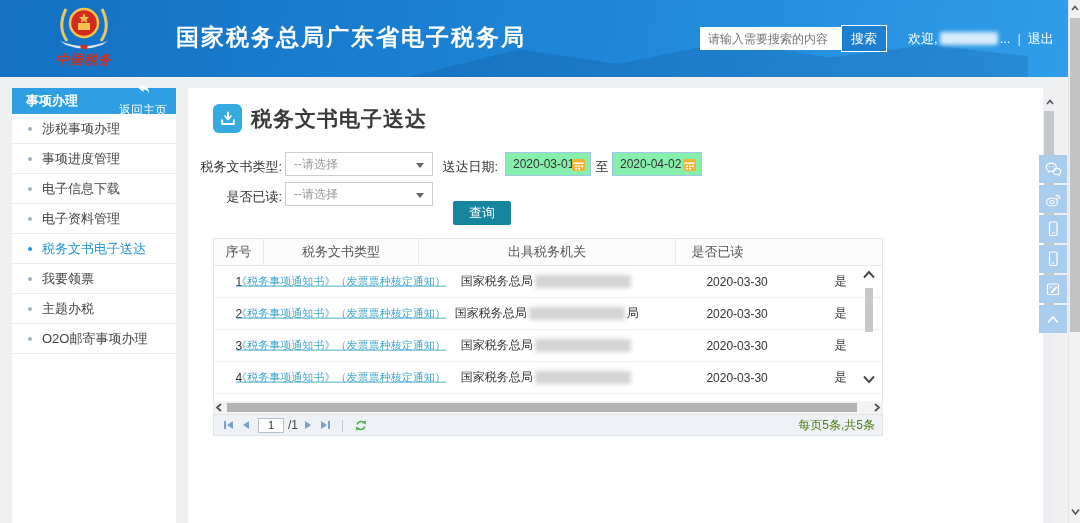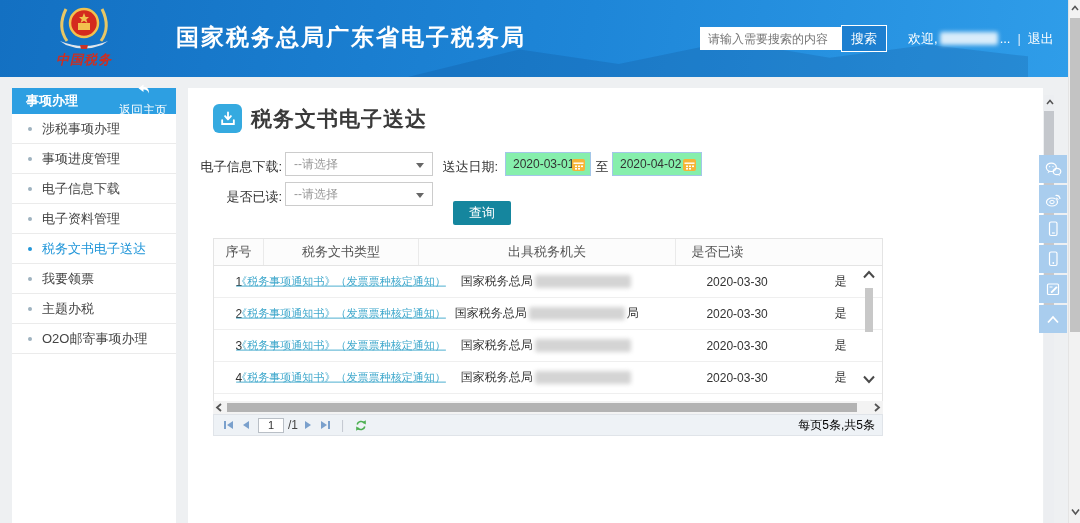--- a/index.html
+++ b/index.html
@@ -81,21 +81,21 @@
   .hthumb { position:absolute; left:14px; top:2px; width:630px; height:9px; background:#b3b3b3; }
 
   
   .pager { left:25px; top:326px; width:670px; height:22px; background:#eef2f6;
     border:1px solid #e0e4e9; display:flex; align-items:center; padding-left:5px; }
   .pager .pg-ic { margin:0 4px; display:flex; align-items:center; cursor:pointer; }
   .pg-input { width:26px; height:15px; background:#fff; border:1px solid #b9bfc6; font-size:11px;
     color:#333; text-align:center; line-height:13px; margin:0 4px; }
   .pg-total { font-size:12px; color:#444; margin-right:2px; }
   .pg-div { color:#c2c8cf; margin:0 6px; font-size:12px; }
-  .pg-summary { margin-left:auto; font-size:12px; color:#000000; padding-right:7px; }
+  .pg-summary { margin-left:auto; font-size:12px; color:#4d7c0f; padding-right:7px; }
 
   
   .watermark { left:712px; top:372px; color:#9c9c9c; opacity:.72; }
   .watermark .l1 { font-size:17px; }
   .watermark .l2 { font-size:11px; margin-top:3px; color:#a8a8a8; }
 
   
   .inner-scroll { left:1044px; top:95px; width:10px; height:428px; background:#eceef1; z-index:1; }
   .inner-thumb { position:absolute; left:0; top:16px; width:10px; height:220px; background:#c4c7cc; }
   .float-panel { left:1039px; top:155px; width:28px; z-index:2; }
@@ -187,21 +187,21 @@
   <div class="abs main">
 
     <div class="abs page-head-icon">
       <svg width="20" height="20" viewBox="0 0 24 24">
         <path d="M12 4 v8 M8.5 8.5 L12 12.5 L15.5 8.5" stroke="#fff" stroke-width="2.2" fill="none" stroke-linecap="round" stroke-linejoin="round"></path>
         <path d="M5 13.5 v4.5 h14 v-4.5" stroke="#fff" stroke-width="2.2" fill="none" stroke-linecap="round"></path>
       </svg>
     </div>
     <div class="abs page-title">税务文书电子送达</div>
 
-    <div class="abs f-label" style="left:10px;top:70px;width:84px;">电子信息下载:</div>
+    <div class="abs f-label" style="left:10px;top:70px;width:84px;">税务文书类型:</div>
     <div class="abs sel" style="left:97px;top:64px;width:148px;">
       <span class="val">--请选择</span>
       <span class="caret"></span>
     </div>
 
     <div class="abs f-label" style="left:250px;top:70px;width:60px;">送达日期:</div>
     <div class="abs date-box" style="left:317px;top:64px;width:86px;">
       <span class="val">2020-03-01</span>
       <svg width="15" height="15" viewBox="0 0 15 15">
         <rect x="1" y="2" width="13" height="12" rx="2" fill="#f6b437"></rect>

